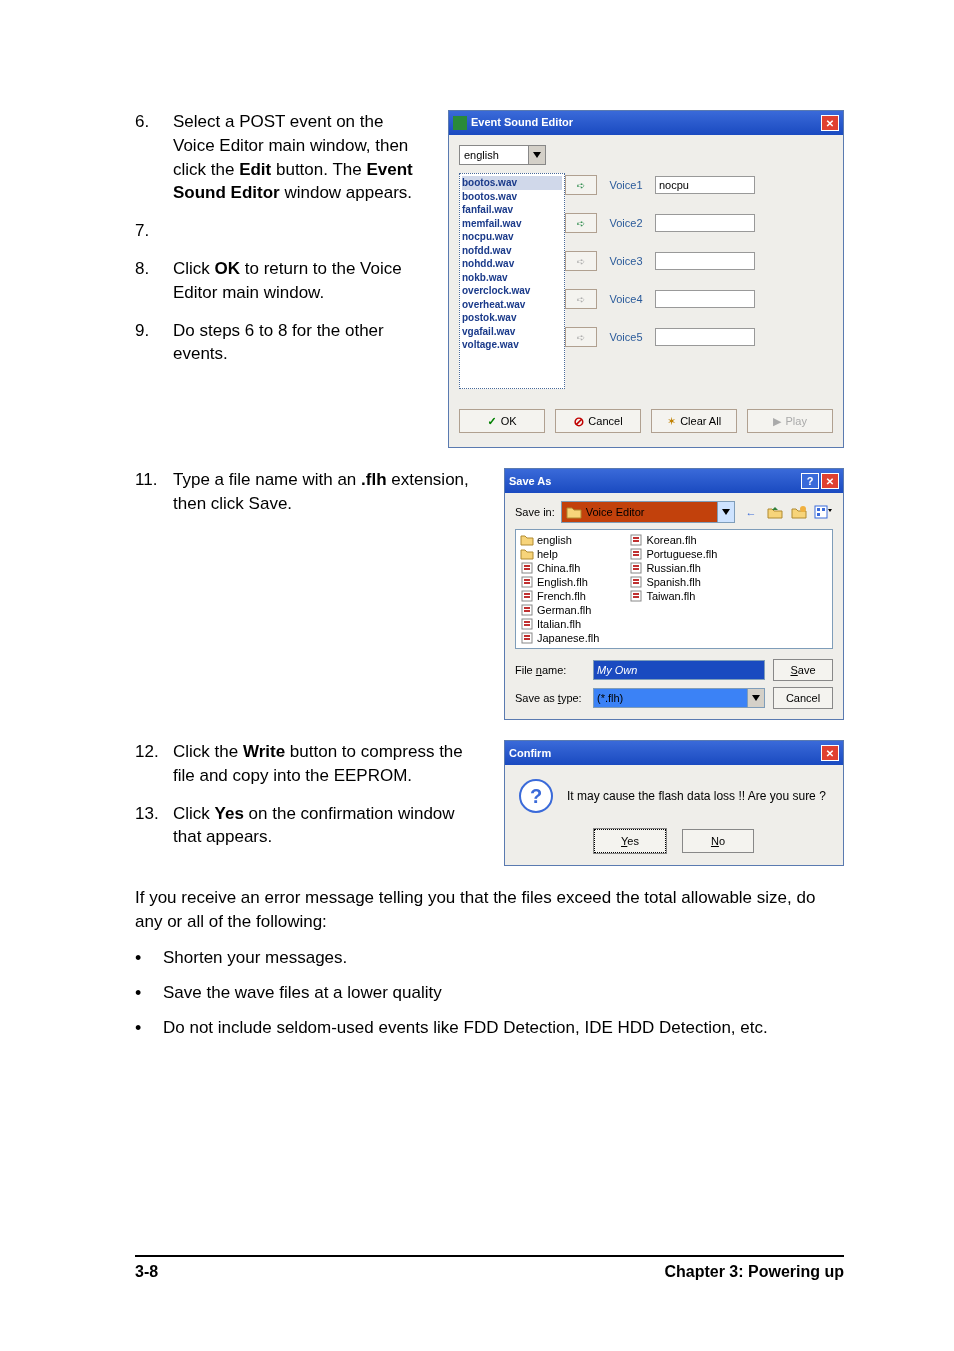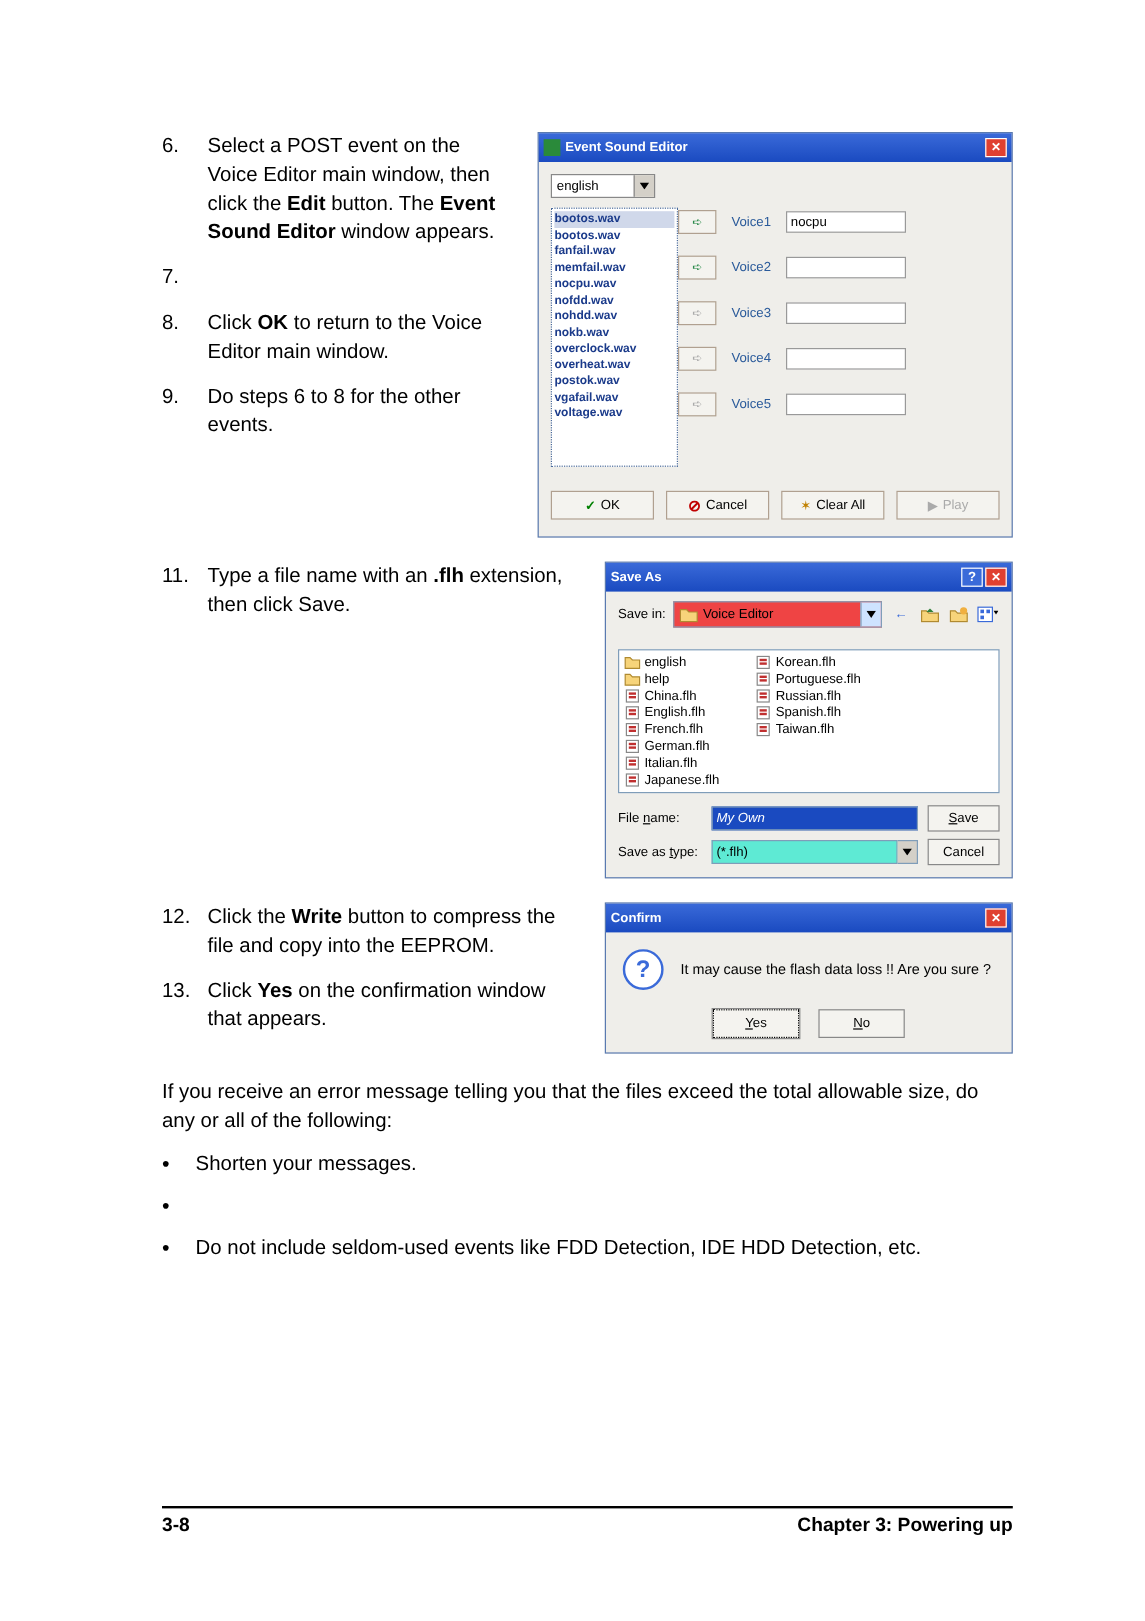--- a/index.html
+++ b/index.html
@@ -45,35 +45,35 @@
   .vinput{border:1px solid #999;background:#fff;height:16px;width:92px;font-size:11px;padding:0 3px;}
   .ese-foot{display:flex;gap:10px;justify-content:center;margin-top:20px;}
   .sbtn{border:1px solid #b0a090;background:#f4f3ef;height:22px;padding:0 10px;display:flex;align-items:center;gap:4px;font-size:11px;min-width:64px;justify-content:center;}
   .sbtn .i-ok{color:#008000;font-weight:bold;}
   .sbtn .i-cancel{color:#c00000;font-weight:bold;font-size:13px;}
   .sbtn .i-clear{color:#c08000;}
   .sbtn.dis{color:#aaa;}
 
   
   .sa-body{padding:8px 10px 10px 10px;}
-  .sa-row1{display:flex;align-items:center;gap:6px;margin-bottom:18px;}
+  .sa-row1{display:flex;align-items:center;gap:6px;margin-bottom:6px;}
   .sa-row1 .lbl{font-size:11px;}
-  .sa-row1 .path{flex:1;display:flex;align-items:center;border:1px solid #7f9db9;background:#ef4444;height:20px;}
+  .sa-row1 .path{flex:1;display:flex;align-items:center;border:1px solid #7f9db9;background:#c2410c;height:20px;}
   .sa-row1 .path .folder{width:16px;height:14px;margin:0 4px;}
   .sa-row1 .path .folder svg{width:16px;height:14px;}
   .sa-row1 .path .ptxt{font-size:11px;flex:1;}
   .sa-row1 .path .pdrop{width:16px;height:20px;background:#cee3ff;border-left:1px solid #7f9db9;display:flex;align-items:center;justify-content:center;}
   .sa-nav{display:flex;gap:4px;}
   .sa-nav .nbtn{width:20px;height:20px;display:flex;align-items:center;justify-content:center;font-size:11px;color:#3a6ad9;}
   .filearea{border:1px solid #7f9db9;background:#fff;height:110px;padding:4px;display:flex;flex-wrap:wrap;flex-direction:column;align-content:flex-start;gap:2px 30px;}
   .fi{display:flex;align-items:center;gap:3px;font-size:11px;white-space:nowrap;}
   .fico{width:14px;height:12px;}
   .sa-bottom{margin-top:10px;display:grid;grid-template-columns:70px 1fr 60px;gap:6px 8px;align-items:center;}
   .sa-bottom .lbl{font-size:11px;}
-  .sa-bottom input.txt{border:1px solid #7f9db9;height:18px;font-size:11px;padding:0 3px;background:#5eead4;}
+  .sa-bottom input.txt{border:1px solid #7f9db9;height:18px;font-size:11px;padding:0 3px;background:#3b82f6;}
   .sa-bottom input.fname{background:#1a4ac0;color:#fff;font-style:italic;}
   .sa-bottom .wbtn{border:1px solid #888;background:#f4f3ef;height:20px;font-size:11px;display:flex;align-items:center;justify-content:center;}
   .sa-bottom .typebox{display:flex;}
   .sa-bottom .typebox input{flex:1;}
   .sa-bottom .typebox .tdrop{width:16px;height:18px;background:#d4d0c8;border:1px solid #7f9db9;border-left:none;display:flex;align-items:center;justify-content:center;}
 
   
   .cf-body{padding:14px 14px 12px 14px;}
   .cf-row{display:flex;align-items:center;gap:14px;}
   .cf-icon{width:30px;height:30px;border-radius:50%;background:#fff;border:2px solid #3a6ad9;display:flex;align-items:center;justify-content:center;color:#3a6ad9;font-weight:bold;font-size:20px;}
@@ -415,20 +415,21 @@
   </div>
 
   <p class="para">If you receive an error message telling you that the files exceed the total allowable size, do any or all of the following:</p>
   <ul class="bul" id="bul">
       <li>
         <span class="dot">•</span>
         <span>Shorten your messages.</span>
       </li>
       <li>
         <span class="dot">•</span>
+        <span>Save the wave files at a lower quality</span>
       </li>
       <li>
         <span class="dot">•</span>
         <span>Do not include seldom-used events like FDD Detection, IDE HDD Detection, etc.</span>
       </li>
     </ul>
 
   <div class="footer">
     <span class="pn">3-8</span>
     <span class="ch">Chapter 3: Powering up</span>

